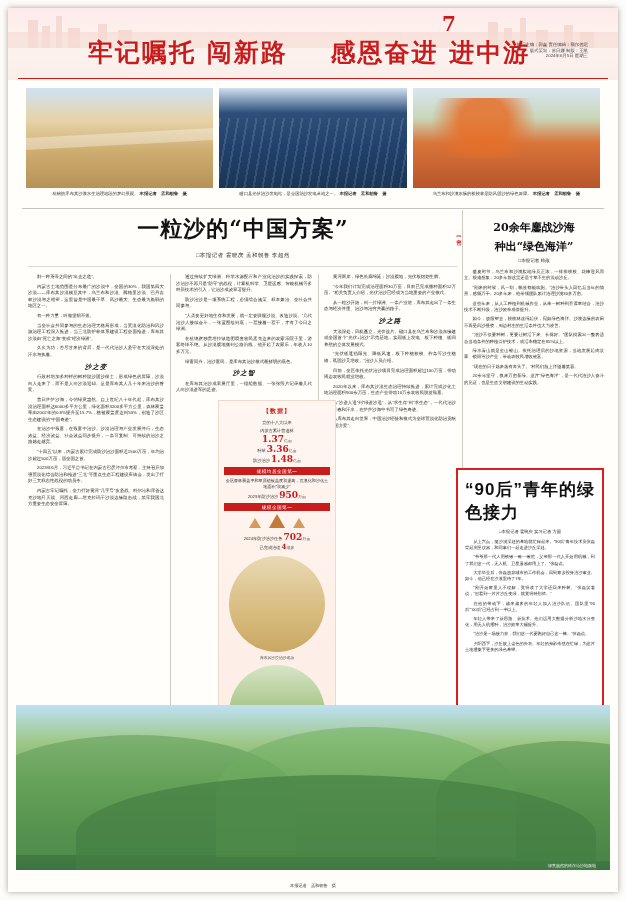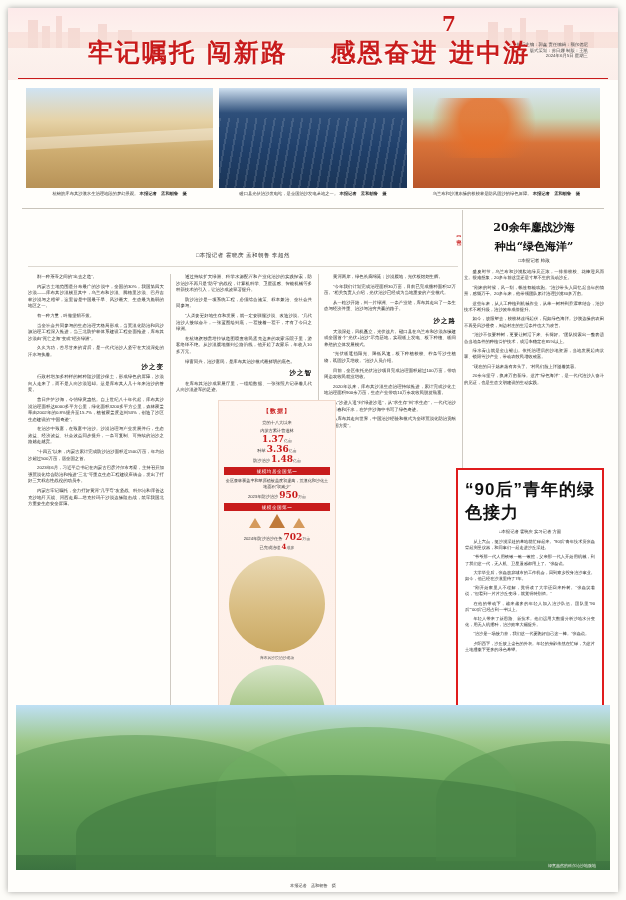--- a/index.html
+++ b/index.html
@@ -82,23 +82,24 @@
     font-size:22px;color:#111;letter-spacing:1px;
   }
   .byline{
     position:absolute;left:6px;top:44px;width:430px;text-align:center;
     font-size:5.5px;color:#333;letter-spacing:.5px;
   }
   .vline{position:absolute;width:1px;background:#cfcac2;}
   .col{position:absolute;font-size:4.4px;line-height:6.6px;color:#2a2a2a;text-align:justify;}
   .col p{margin:0 0 3px 0;text-indent:9px;}
   .subhead{
-    text-align:right;font-weight:bold;font-size:6.5px;color:#111;margin:5px 0 4px;
+    text-align:center;font-weight:bold;font-size:6.5px;color:#111;margin:5px 0 4px;
     letter-spacing:1px;text-indent:0;
     font-family:"DejaVu Serif","Liberation Serif",serif;
+    font-style:italic;
   }
   
   .rail{
     position:absolute;right:0;top:8px;width:140px;
   }
   .rail-head{
     font-family:"DejaVu Serif","Liberation Serif",serif;font-weight:bold;
     font-size:11px;color:#111;text-align:center;line-height:15px;margin-top:4px;
   }
   .rail-by{font-size:4.6px;color:#333;text-align:center;margin:4px 0 6px;}
@@ -218,20 +219,21 @@
     </div>
     <div>
       <span>乌兰布和沙漠东缘的梭梭林是防风固沙的绿色屏障。</span>
       <b>本报记者　孟和朝鲁　摄</b>
     </div>
   </div>
 
   <div class="content">
     <div class="rule-h" style="top:0;left:0;width:582px;"></div>
 
+    <div class="headline">一粒沙的“中国方案”</div>
     <div class="byline">□本报记者  霍晓庆  孟和朝鲁  李超然</div>
     <div class="rule-h" style="top:58px;left:6px;width:430px;background:#ddd8d0;"></div>
 
     <div class="vline" style="left:148px;top:66px;height:436px;"></div>
     <div class="vline" style="left:296px;top:66px;height:436px;"></div>
     <div class="vline" style="left:440px;top:2px;height:500px;"></div>
 
     <div class="col" style="left:6px;top:66px;width:136px;height:436px;overflow:hidden;">
       <p>刹一种茶壶之间的“出去之道”。</p>
       <p>内蒙古土地范围是分布最广的沙漠中，全国的30%，我国第四大沙漠——库布其沙漠横亘其中，乌兰布和沙漠、腾格里沙漠、巴丹吉林沙漠与之相望，这里曾是中国最干旱、风沙最大、生态最为脆弱的地区之一。</p>

